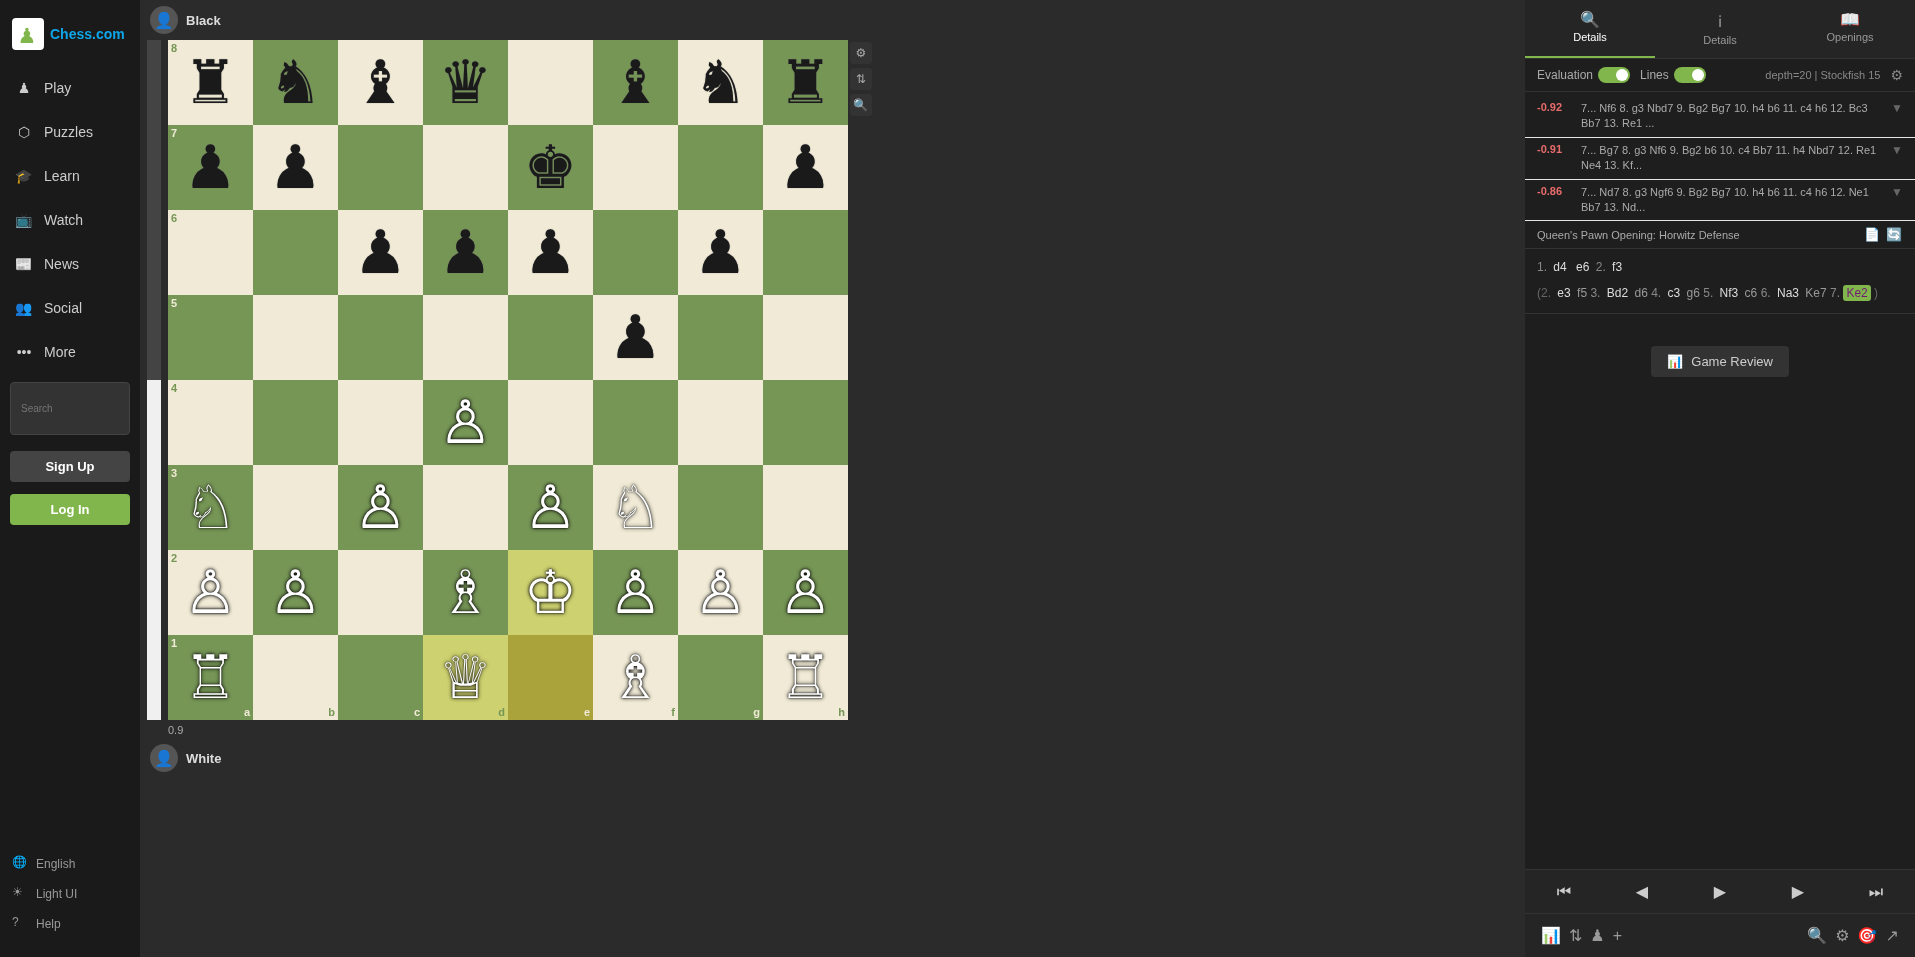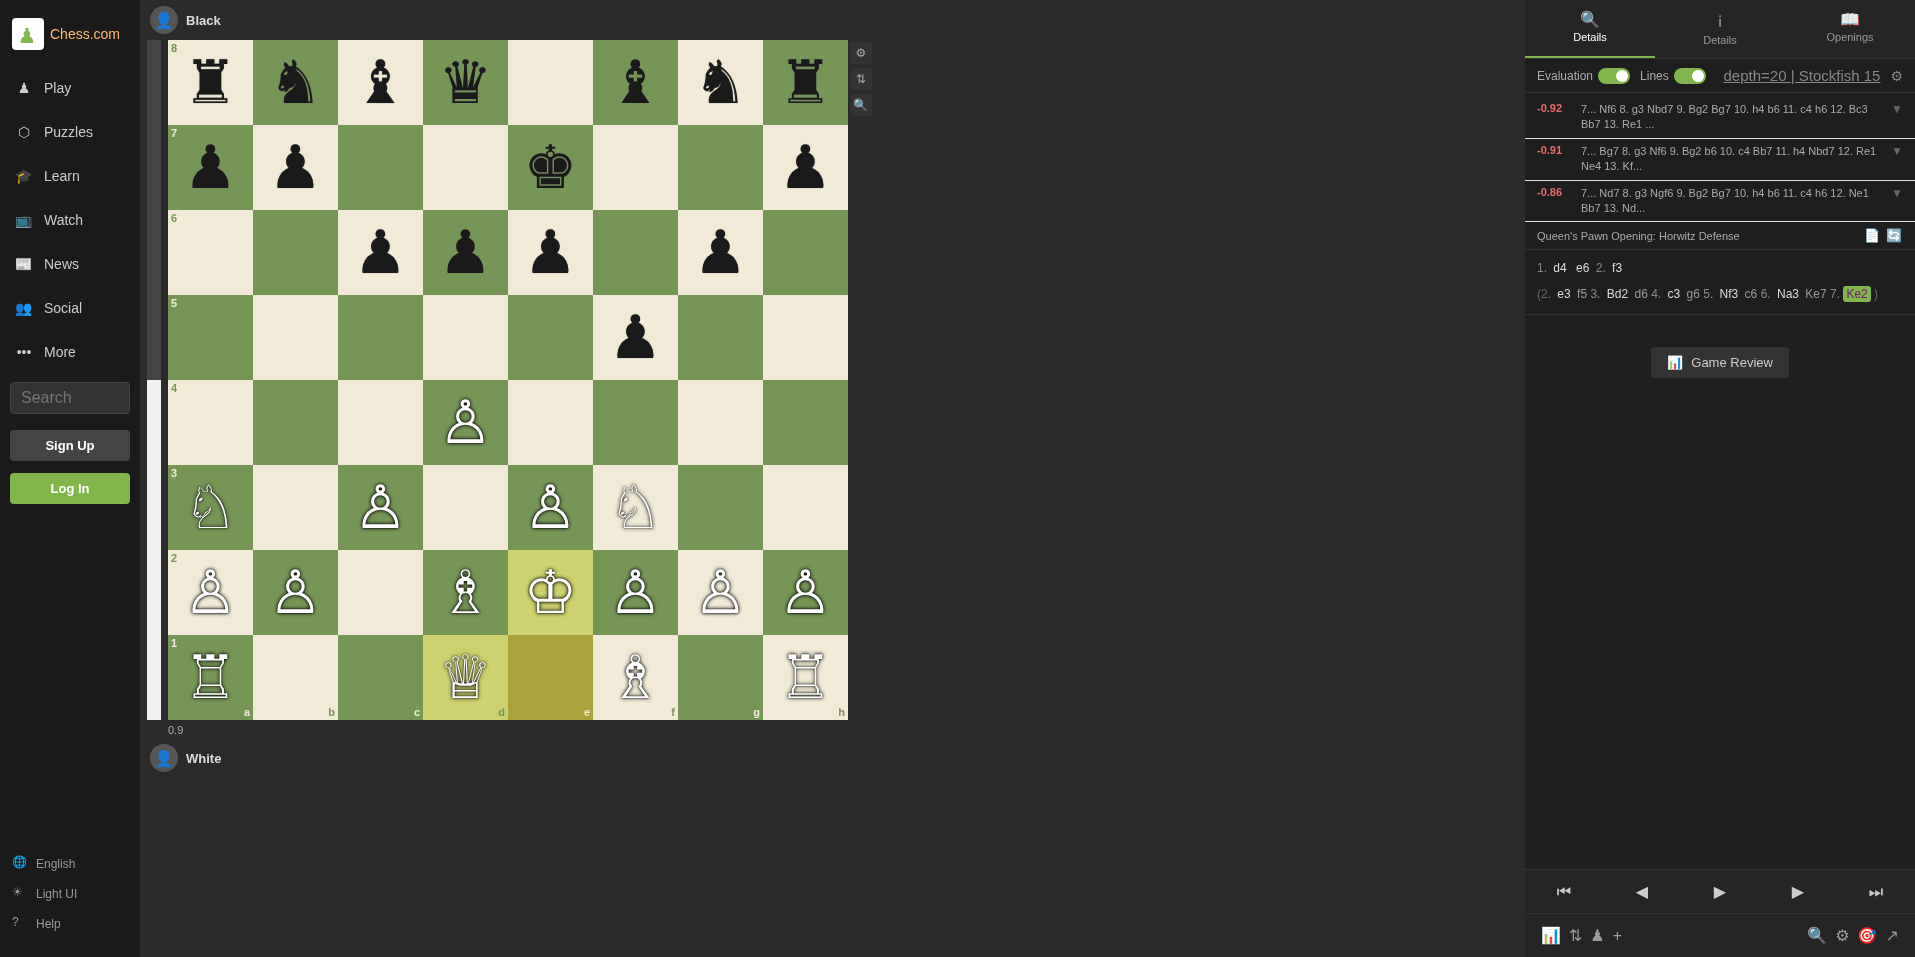--- a/index.html
+++ b/index.html
@@ -17,30 +17,30 @@
     }
     .logo-area {
       display: flex; align-items: center; padding: 8px 12px 16px 12px; cursor: pointer;
     }
     .logo-icon {
       width: 32px; height: 32px; margin-right: 6px; flex-shrink: 0;
       background: #fff; border-radius: 4px;
       display: flex; align-items: center; justify-content: center;
     }
     .logo-icon svg { width: 28px; height: 28px; }
-    .logo-text { color: #fdba74; font-weight: normal; font-size: 14px; }
+    .logo-text { color: #0ea5e9; font-weight: bold; font-size: 14px; }
     .nav-item {
       display: flex; align-items: center; padding: 10px 12px; width: 100%; cursor: pointer;
       color: #ccc; font-size: 14px; font-weight: 500; text-decoration: none;
     }
     .nav-icon { width: 24px; height: 24px; margin-right: 8px; flex-shrink: 0; display: flex; align-items: center; justify-content: center; }
     .search-box {
       margin: 8px 10px; width: calc(100% - 20px);
       background: #333; border: 1px solid #444; border-radius: 4px;
-      padding: 6px 10px; color: #ccc; font-size: 16px;
+      padding: 20px 10px; color: #ccc; font-size: 10px;
     }
     .btn-signup {
       margin: 8px 10px; width: calc(100% - 20px);
       background: #444; color: #fff; border: none; border-radius: 4px;
       padding: 8px; font-size: 13px; font-weight: bold; cursor: pointer;
     }
     .btn-login {
       margin: 4px 10px; width: calc(100% - 20px);
       background: #81b64c; color: #fff; border: none; border-radius: 4px;
       padding: 8px; font-size: 13px; font-weight: bold; cursor: pointer;
@@ -111,21 +111,21 @@
       flex-wrap: wrap; border-bottom: 1px solid #333;
     }
     .toggle-group { display: flex; align-items: center; gap: 5px; }
     .toggle {
       width: 32px; height: 16px; background: #81b64c; border-radius: 8px; position: relative; cursor: pointer;
     }
     .toggle-knob {
       width: 12px; height: 12px; background: #fff; border-radius: 50%;
       position: absolute; right: 2px; top: 2px;
     }
-    .depth-info { margin-left: auto; font-size: 15px; color: #888; text-decoration: underline; }
+    .depth-info { margin-left: auto; font-size: 11px; color: #888; }
     .gear-btn { background: none; border: none; color: #888; cursor: pointer; font-size: 14px; }
 
     .lines-container { flex: 1; overflow-y: auto; padding: 4px 0; }
     .line-row {
       display: flex; align-items: flex-start; padding: 5px 12px; border-bottom: 1px solid #e5e5e5;
       font-size: 11px; cursor: pointer; gap: 8px;
     }
     .line-score { font-weight: bold; color: #ccc; min-width: 36px; }
     .line-score.neg { color: #e86c6c; }
     .line-moves { color: #aaa; flex: 1; line-height: 1.4; }

